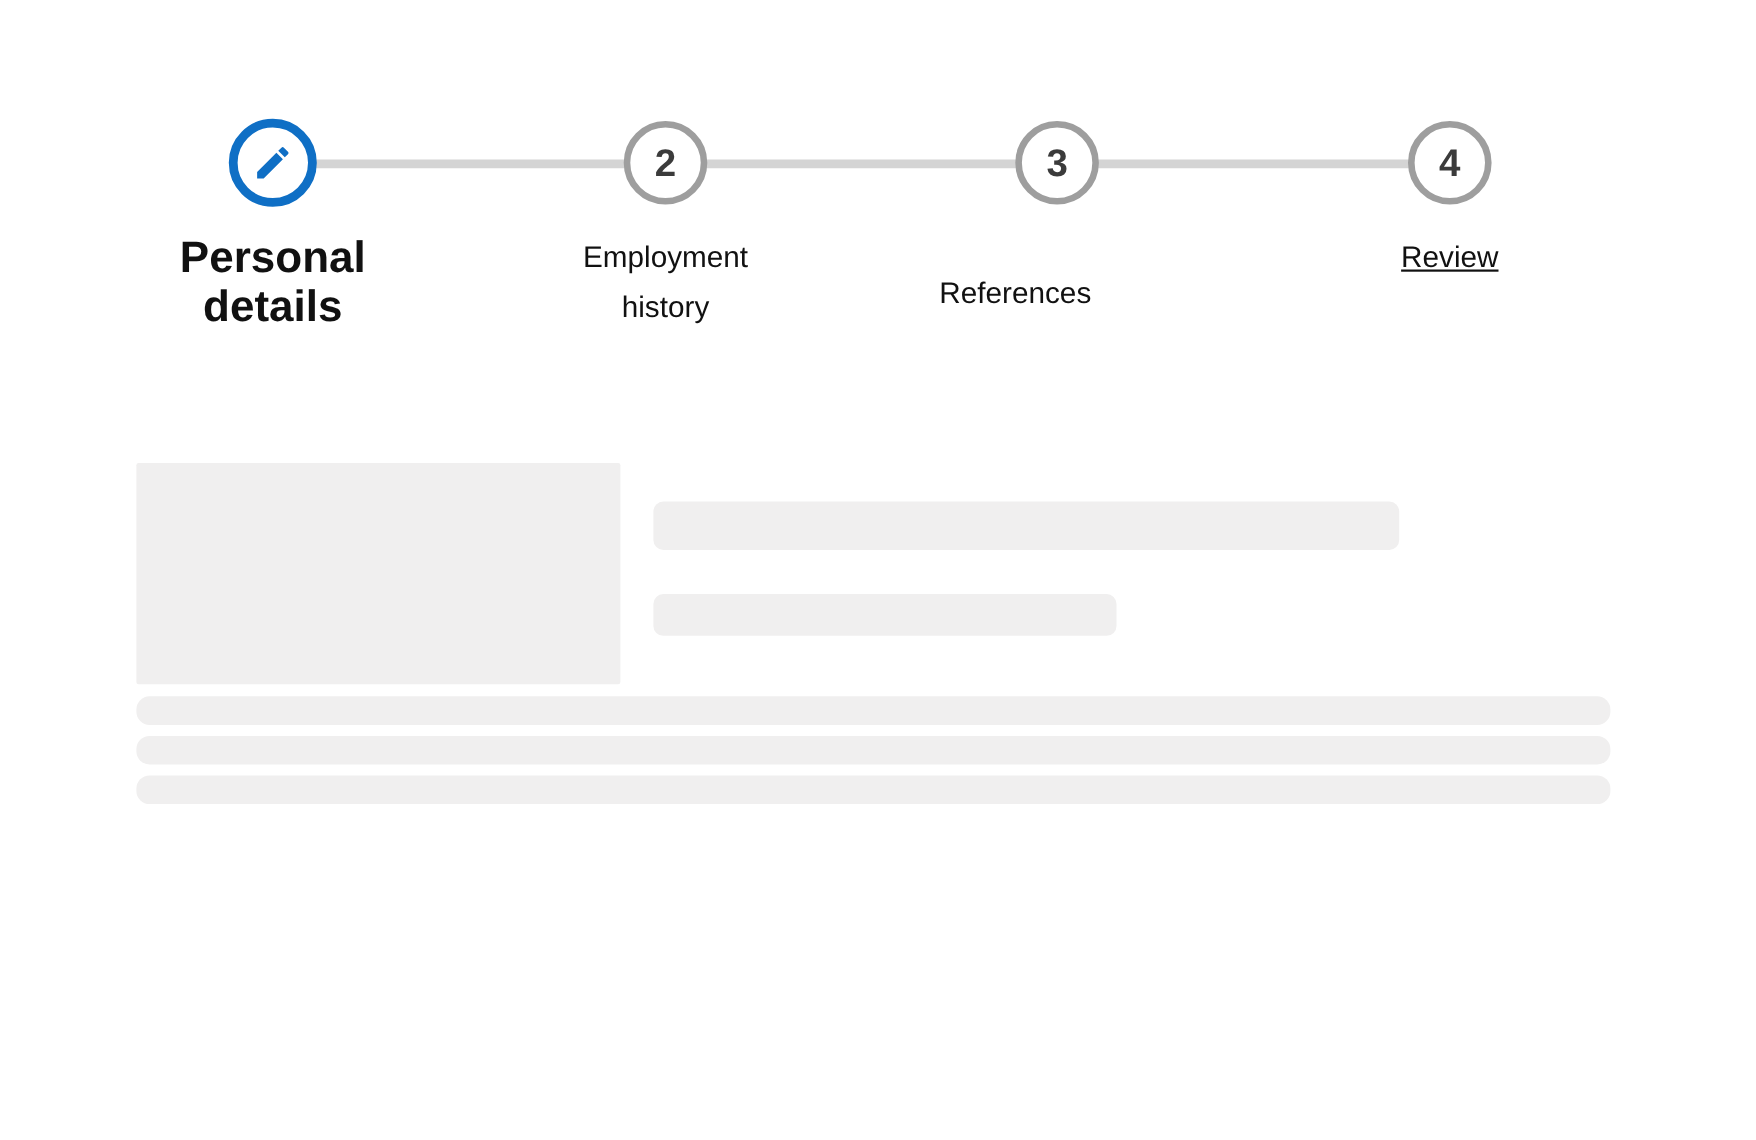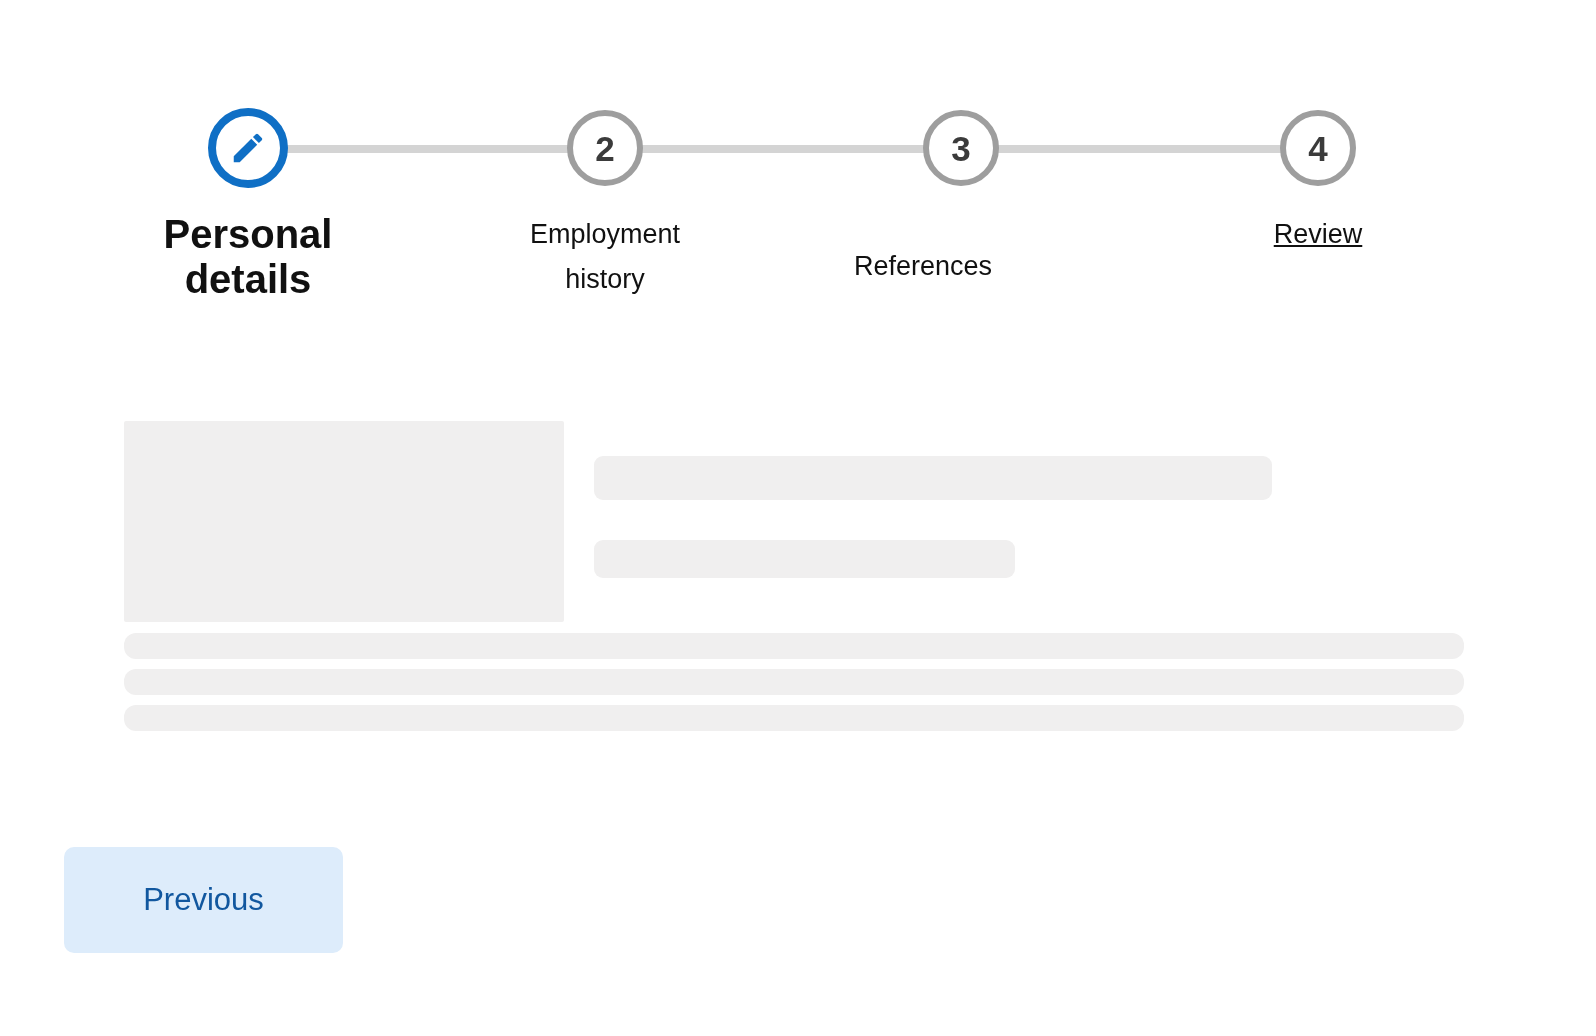--- a/index.html
+++ b/index.html
@@ -155,15 +155,14 @@
     </div>
   </div>
 
   <div class="sk sk-image"></div>
   <div class="sk sk-line-a"></div>
   <div class="sk sk-line-b"></div>
   <div class="sk sk-row-1"></div>
   <div class="sk sk-row-2"></div>
   <div class="sk sk-row-3"></div>
 
-  <button class="btn btn-previous">Previous</button>
 
 </div>
 
 </body></html>

